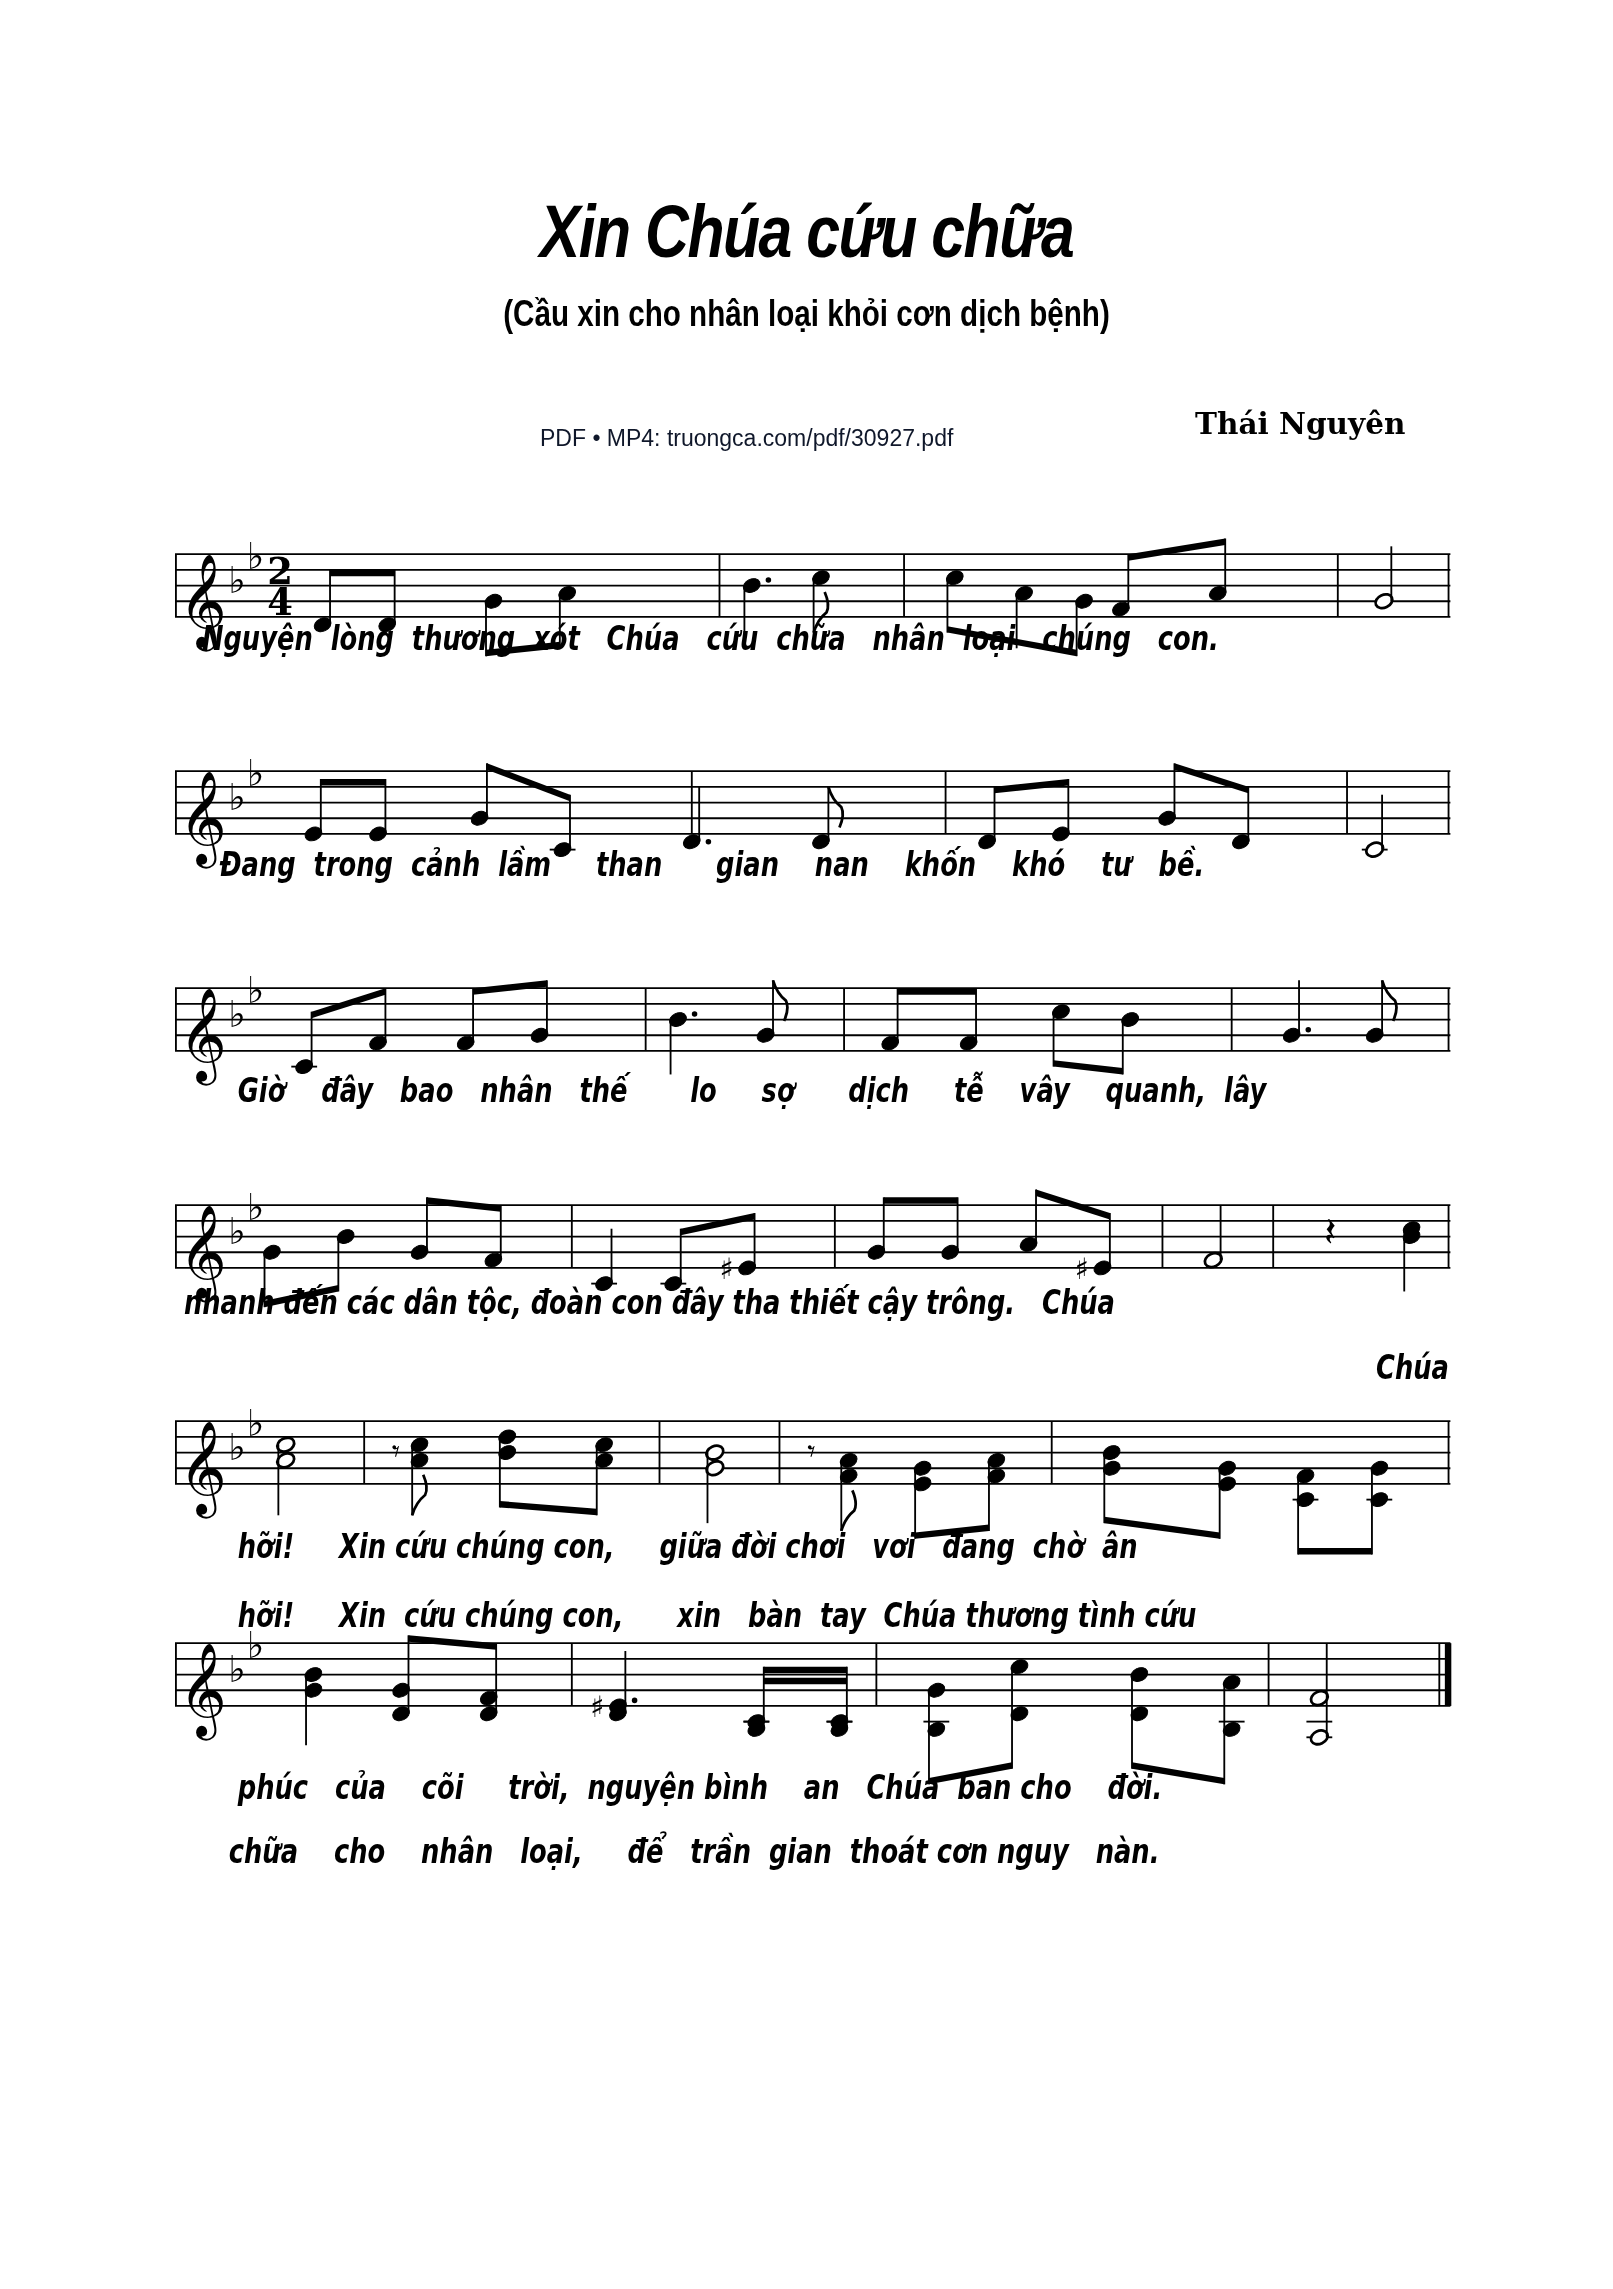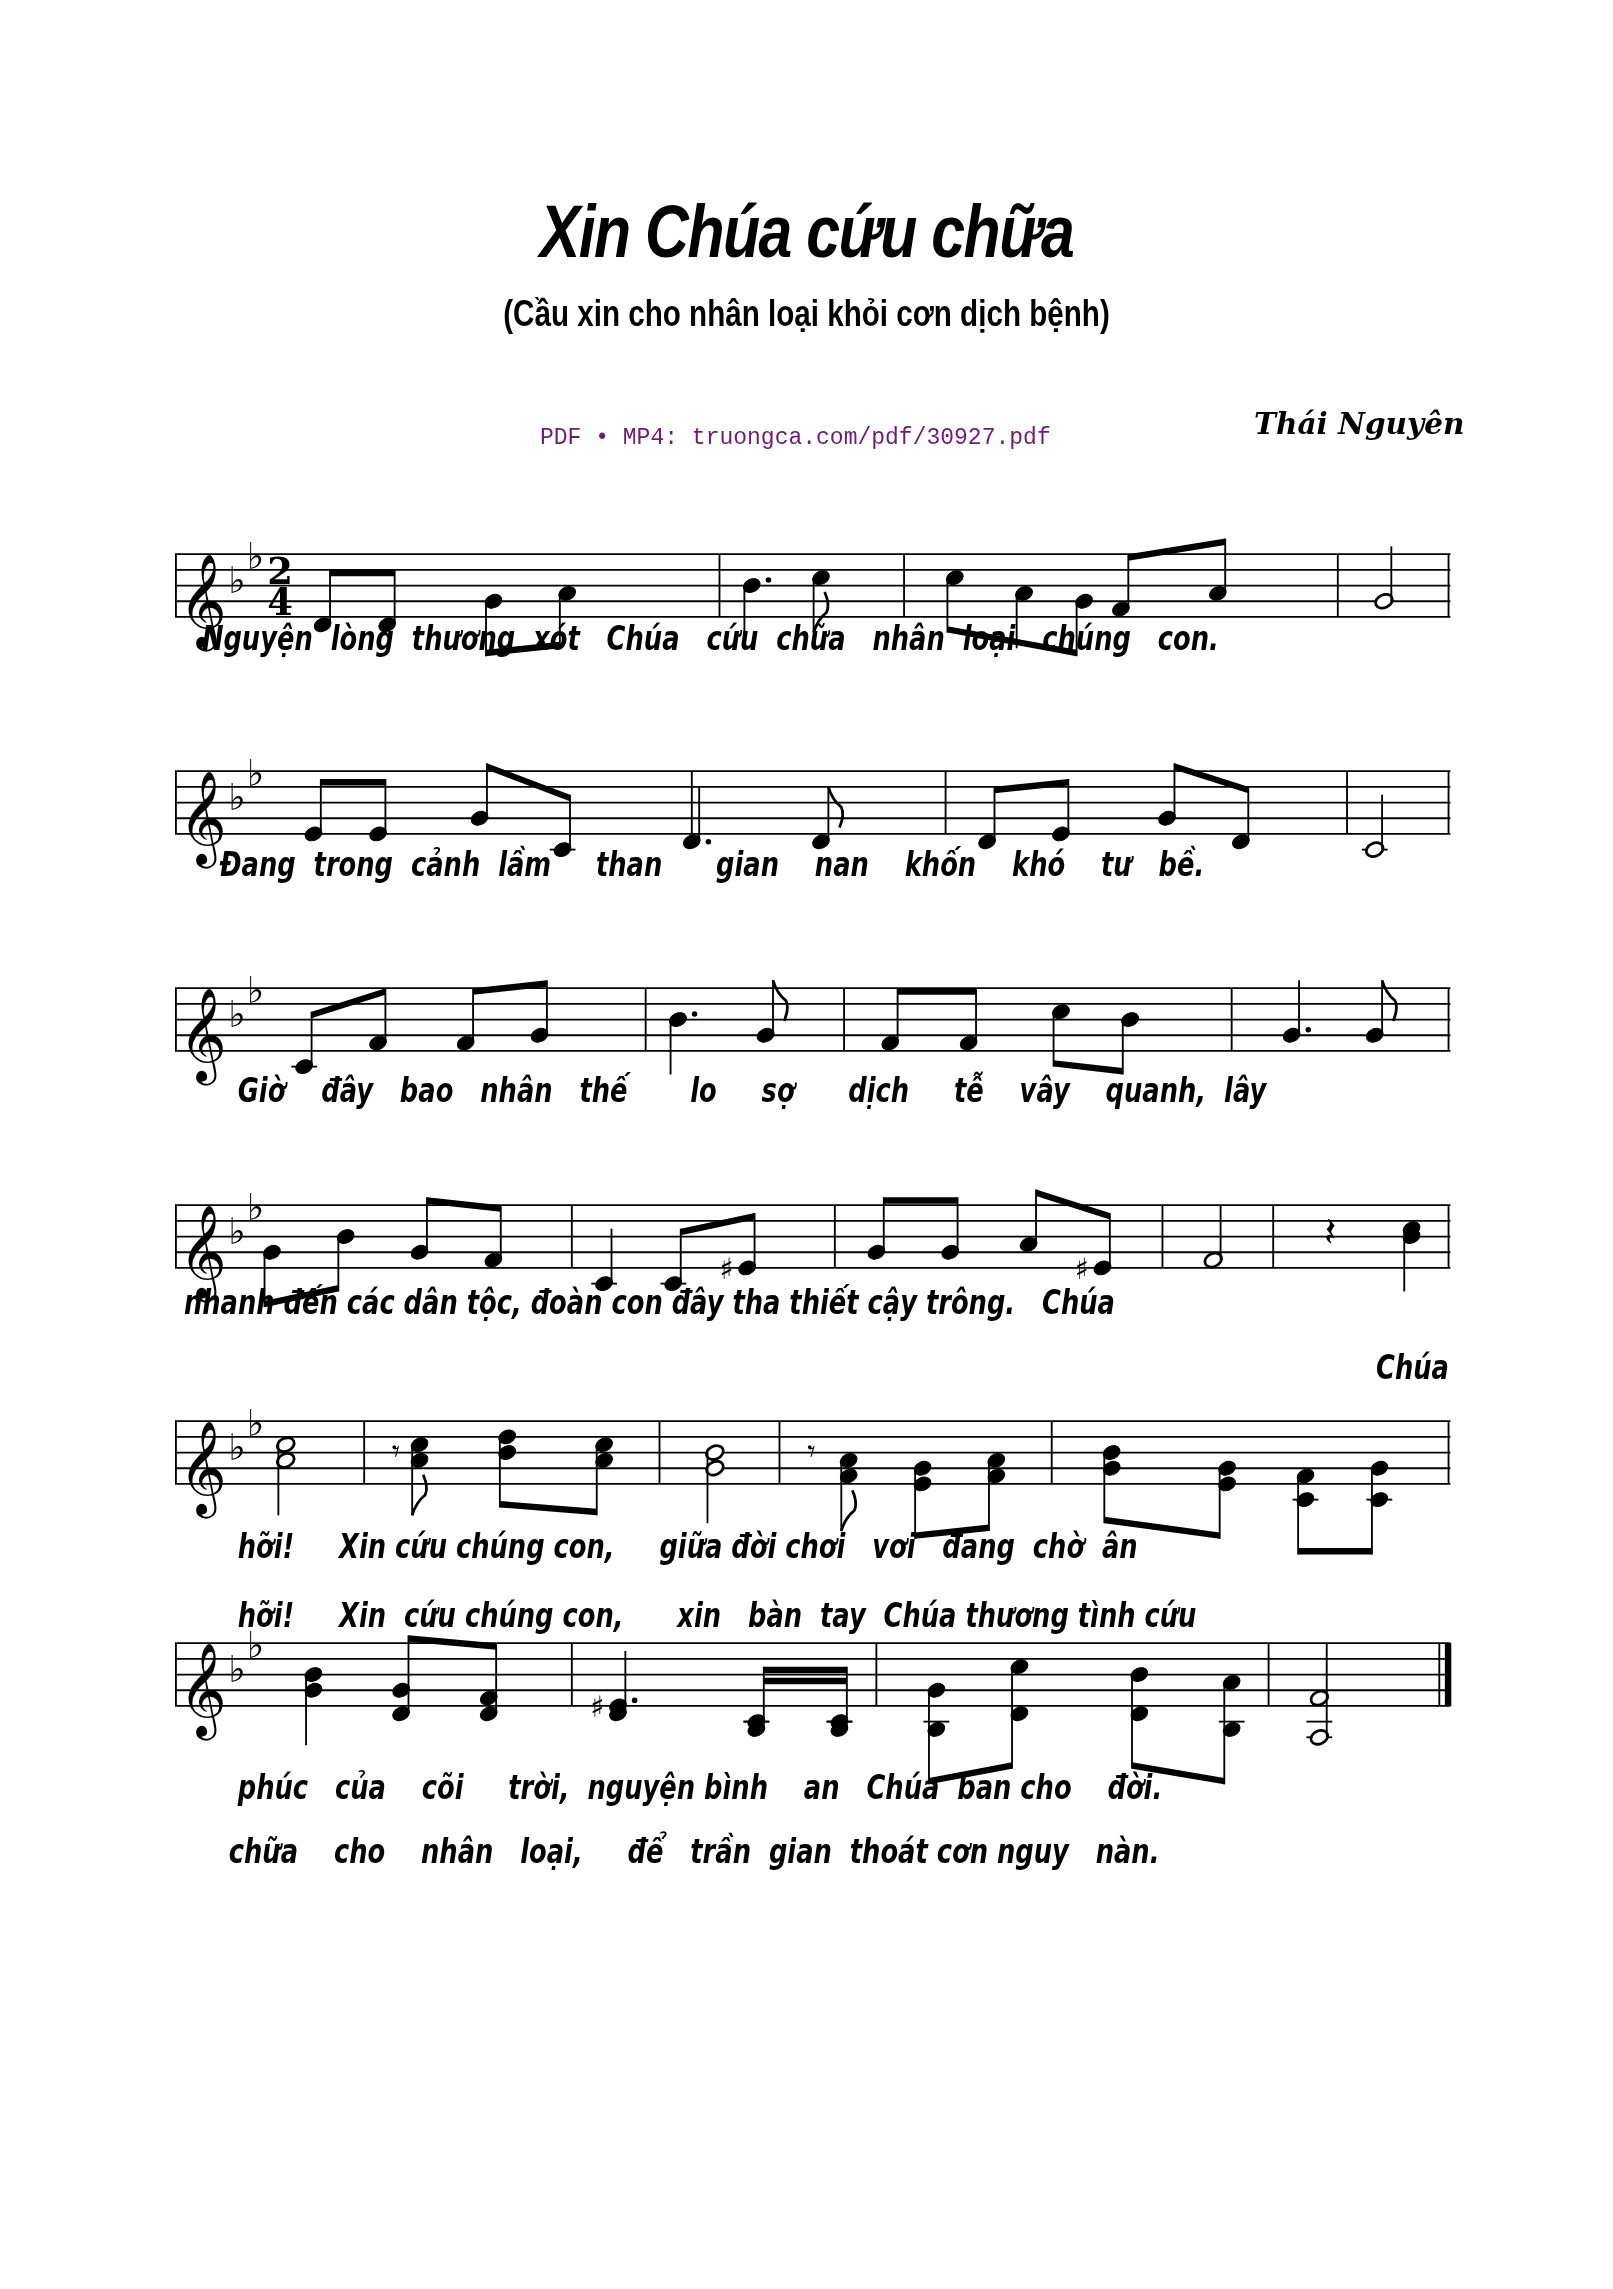--- a/index.html
+++ b/index.html
@@ -9,25 +9,25 @@
     font-family: "Liberation Sans", sans-serif; font-weight: bold; font-style: italic;
     font-size: 74px; letter-spacing: -1.8px; transform: scaleX(0.82); transform-origin: center;
   }
   .subtitle {
     position: absolute; left: 0; width: 1613px; top: 293px; text-align: center;
     font-family: "Liberation Sans", sans-serif; font-weight: bold; font-size: 37px;
     transform: scaleX(0.8); transform-origin: center;
   }
   .source {
     position: absolute; left: 540px; top: 425px;
-    font-family: Liberation Mono, monospace; font-size: 23px; color: #701a75;
+    font-family: Liberation Sans, sans-serif; font-size: 23px; color: #0f172a;
   }
   .composer {
-    position: absolute; left: 1254px; top: 406px;
-    font-family: "DejaVu Serif", serif; font-style: italic; font-weight: bold; font-size: 29.5px;
+    position: absolute; left: 1195px; top: 406px;
+    font-family: "DejaVu Serif", serif; font-weight: bold; font-size: 29.5px;
   }
   .system { position: absolute; left: 175px; width: 1274px; }
   .system svg { position: absolute; left: 0; top: 0; }
   .lyric {
     position: absolute; left: 0; width: 1274px; white-space: pre;
     font-family: "DejaVu Sans", sans-serif; font-style: italic; font-weight: bold;
     font-size: 33px; transform: scaleX(0.78); transform-origin: left center;
   }
   .lyric-right { text-align: right; transform-origin: right center; }
 </style>

